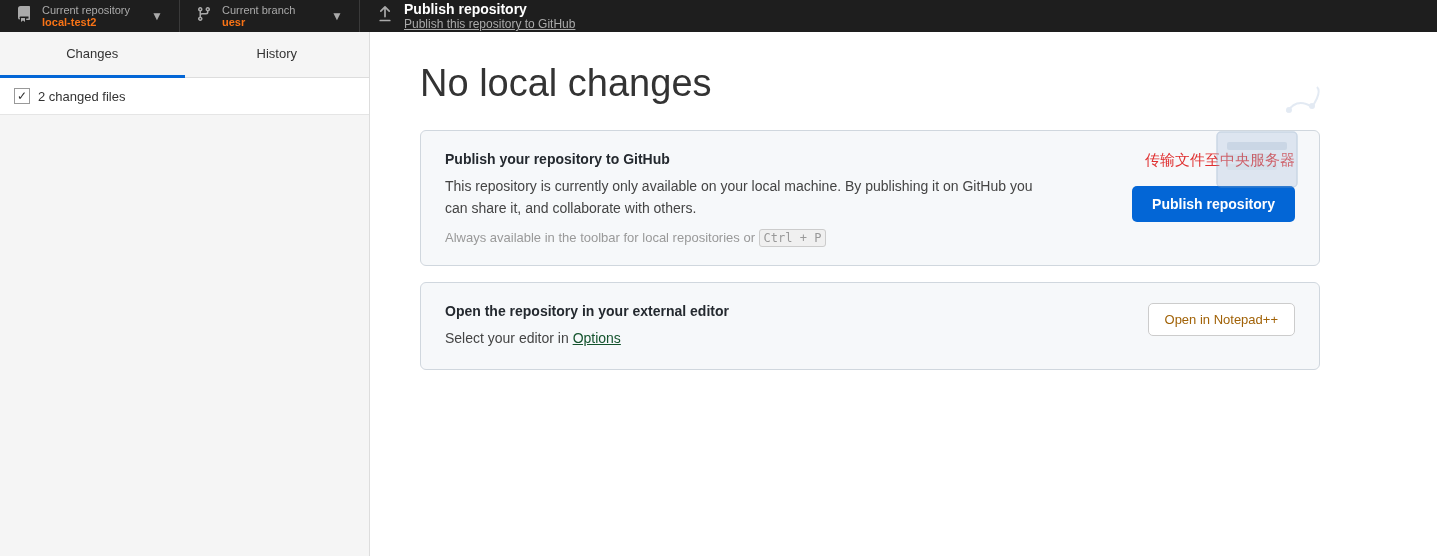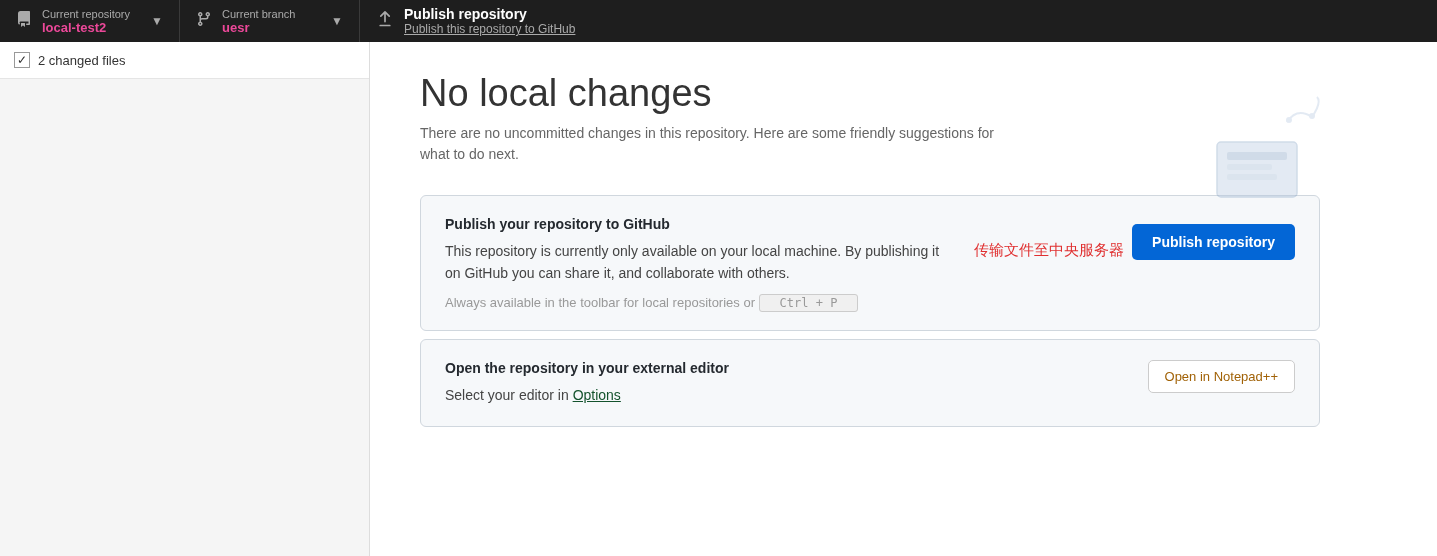--- a/index.html
+++ b/index.html
@@ -3,40 +3,40 @@
   <meta charset="utf-8">
   <style>
     * { box-sizing: border-box; margin: 0; padding: 0; }
     body { font-family: -apple-system, BlinkMacSystemFont, 'Segoe UI', sans-serif; background: #fff; display: flex; flex-direction: column; height: 556px; width: 1437px; overflow: hidden; }
 
     
     .toolbar {
       background: #1e1e1e;
       display: flex;
       align-items: stretch;
-      height: 42px;
+      height: 32px;
       flex-shrink: 0;
     }
     .toolbar-section {
       display: flex;
       align-items: center;
       padding: 0 16px;
       border-right: 1px solid #3a3a3a;
       cursor: pointer;
       gap: 10px;
       min-width: 180px;
     }
     .toolbar-section.publish-section {
       border-right: none;
       flex: 1;
     }
     .toolbar-icon { color: #aaa; font-size: 18px; flex-shrink: 0; }
     .toolbar-text { display: flex; flex-direction: column; }
     .toolbar-label { color: #aaa; font-size: 11px; }
-    .toolbar-value { color: #ec4899; font-size: 13px; font-weight: 600; }
+    .toolbar-value { color: #f97316; font-size: 11px; font-weight: 600; }
     .toolbar-chevron { color: #aaa; font-size: 12px; margin-left: auto; }
     .publish-title { color: #fff; font-size: 14px; font-weight: 700; }
     .publish-sub { color: #aaa; font-size: 12px; text-decoration: underline; }
     .publish-icon { color: #aaa; font-size: 18px; }
 
     
     .main-layout {
       display: flex;
       flex: 1;
       overflow: hidden;
@@ -88,38 +88,38 @@
       flex: 1;
       overflow-y: auto;
       padding: 30px 50px;
       background: #fff;
     }
 
     .no-changes-title {
       font-size: 38px;
       font-weight: 300;
       color: #333;
-      margin-bottom: 8px;
+      margin-bottom: 25px;
     }
     .no-changes-desc {
       font-size: 14px;
       color: #666;
       max-width: 600px;
       line-height: 1.5;
       margin-bottom: 30px;
     }
 
     .content-relative { position: relative; }
 
     
     .card {
       border: 1px solid #d0d7de;
       border-radius: 6px;
       padding: 20px 24px;
-      margin-bottom: 8px;
+      margin-bottom: 16px;
       max-width: 900px;
       background: #f6f8fa;
     }
     .card-title {
       font-size: 14px;
       font-weight: 700;
       color: #24292f;
       margin-bottom: 8px;
     }
     .card-desc {
@@ -130,21 +130,21 @@
     }
     .card-hint {
       font-size: 13px;
       color: #999;
       margin-top: 10px;
     }
     .card-hint kbd {
       background: #f0f0f0;
       border: 1px solid #ccc;
       border-radius: 3px;
-      padding: 1px 20px;
+      padding: 1px 4px;
       font-size: 12px;
       font-family: monospace;
     }
     .card-header-row {
       display: flex;
       align-items: flex-start;
       justify-content: space-between;
     }
     .publish-btn {
       background: #0366d6;
@@ -160,21 +160,21 @@
     }
 
     .chinese-label {
       font-size: 15px;
       color: #e03030;
       font-weight: 500;
     }
 
     .card-right {
       display: flex;
-      flex-direction: row;
+      flex-direction: column;
       align-items: flex-end;
       gap: 8px;
       flex-shrink: 0;
       margin-left: 20px;
     }
 
     .link-text {
       color: #14532d;
       text-decoration: underline;
       cursor: pointer;
@@ -236,20 +236,24 @@
     <div class="toolbar-text">
       <span class="publish-title">Publish repository</span>
       <span class="publish-sub">Publish this repository to GitHub</span>
     </div>
   </div>
 </div>
 
 <div class="main-layout">
 
   <div class="sidebar">
+    <div class="sidebar-tabs">
+      <div class="sidebar-tab active">Changes</div>
+      <div class="sidebar-tab">History</div>
+    </div>
     <div class="changed-files-row">
       <div class="checkbox-icon">✓</div>
       <span class="changed-files-label">2 changed files</span>
     </div>
   </div>
 
   <div class="content">
     <div class="content-relative" style="position: relative;">
 
       <div class="hero-illustration">
@@ -258,21 +262,20 @@
           <rect x="30" y="60" width="60" height="8" rx="2" fill="#7a9abf"></rect>
           <rect x="30" y="72" width="45" height="6" rx="2" fill="#9ab5d0"></rect>
           <rect x="30" y="82" width="50" height="6" rx="2" fill="#9ab5d0"></rect>
           <path d="M90 30 Q100 15 115 25 Q125 10 120 5" stroke="#b0c4de" stroke-width="2" fill="none"></path>
           <circle cx="92" cy="28" r="3" fill="#b0c4de"></circle>
           <circle cx="115" cy="24" r="3" fill="#b0c4de"></circle>
         </svg>
       </div>
 
       <h1 class="no-changes-title">No local changes</h1>
-      <p class="no-changes-desc">There are no uncommitted changes in this repository. Here are some friendly suggestions for what to do next.</p>
 
       <div class="card">
         <div class="card-header-row">
           <div>
             <div class="card-title">Publish your repository to GitHub</div>
             <p class="card-desc">This repository is currently only available on your local machine. By publishing it on GitHub you can share it, and collaborate with others.</p>
             <p class="card-hint">
               <span>Always available in the toolbar for local repositories or </span>
               <kbd>Ctrl + P</kbd>
             </p>

